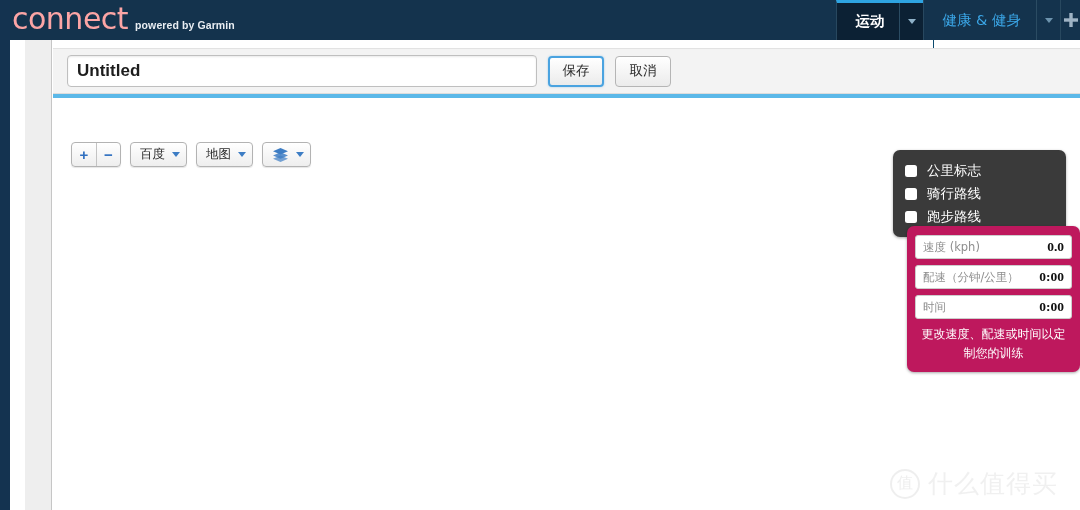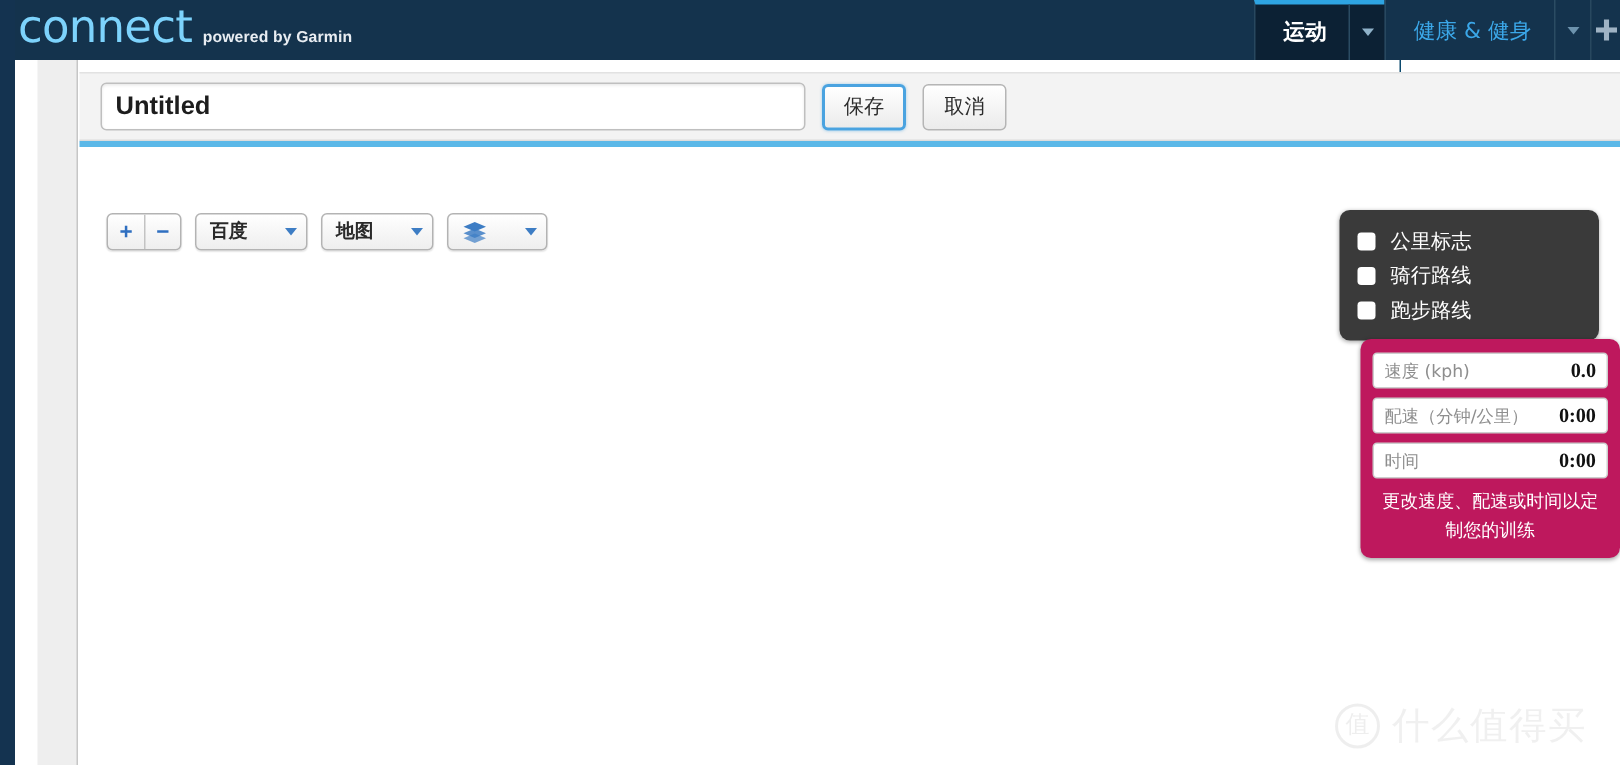--- a/index.html
+++ b/index.html
@@ -35,21 +35,21 @@
     overflow: hidden;
   }
 
   #logo-block {
     position: absolute;
     left: 12px; top: 4px;
     display: flex;
     align-items: baseline;
   }
   #logo-word {
-    color: #7dd3fc;
+    color: #fca5a5;
     font-size: 30px;
     letter-spacing: -0.5px;
     font-weight: 400;
     line-height: 30px;
     font-family: "DejaVu Sans", sans-serif;
   }
   #logo-tag {
     color: #e8edf2;
     font-size: 10.5px;
     font-weight: bold;
@@ -244,40 +244,39 @@
   .ctl-drop {
     display: flex;
     align-items: center;
     height: 25px;
     padding: 0 6px 0 9px;
     border: 1px solid #b3b3b3;
     border-radius: 4px;
     background: linear-gradient(#ffffff, #eeeeee);
     box-shadow: 0 1px 1px rgba(0,0,0,0.10);
     cursor: pointer;
-    gap: 25px;
-    font-weight: bold;
+    gap: 7px;
   }
   .ctl-drop-label {
     font-size: 12.5px;
     color: #2a2a2a;
     white-space: nowrap;
     font-family: "DejaVu Sans", sans-serif;
   }
   .drop-tri {
     width: 0; height: 0;
     border-left: 4px solid transparent;
     border-right: 4px solid transparent;
     border-top: 5px solid #3d7dc4;
   }
 
   
   #layers-panel {
     position: absolute;
-    right: 14px; top: 42px;
+    right: 14px; top: 52px;
     width: 173px;
     background: #3a3a3a;
     border-radius: 7px;
     padding: 9px 0 9px 12px;
     box-shadow: 0 1px 3px rgba(0,0,0,0.35);
   }
   .layer-row {
     display: flex;
     align-items: center;
     height: 23px;

